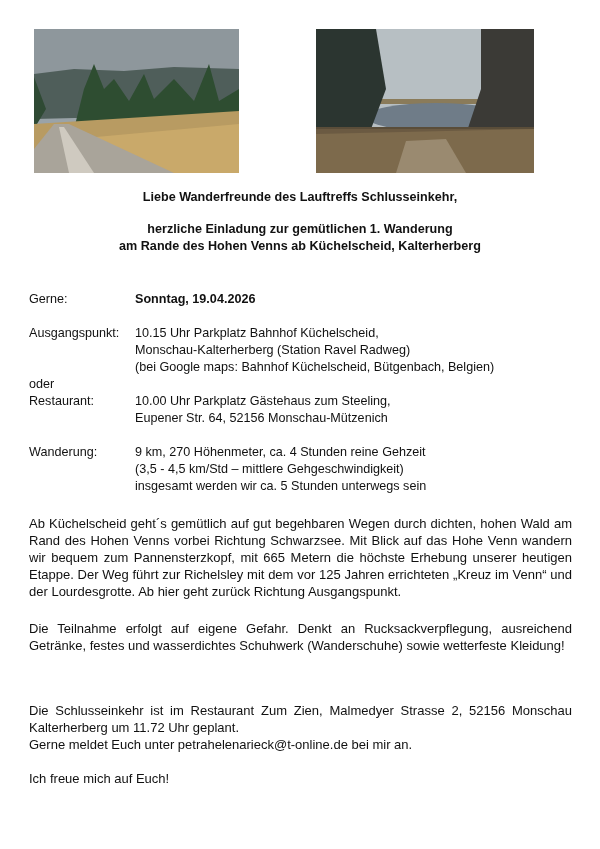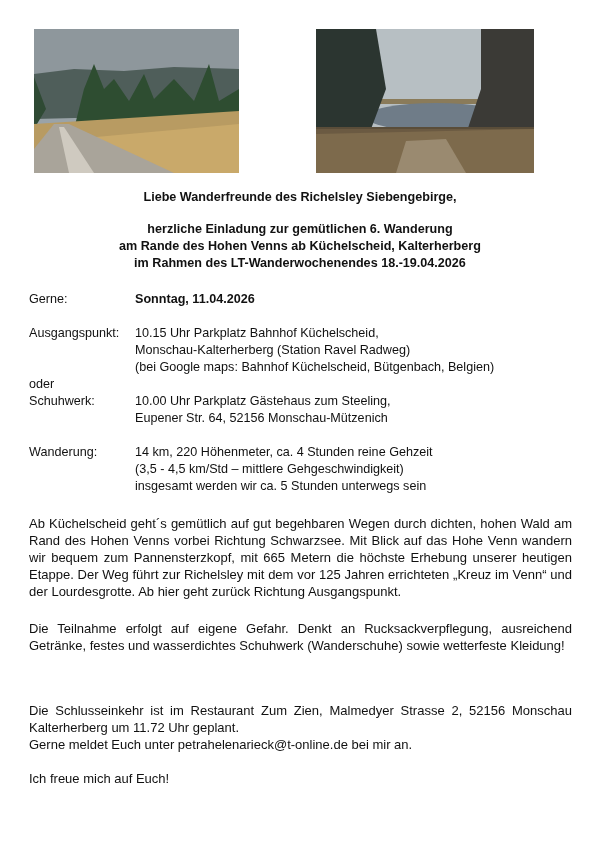--- a/index.html
+++ b/index.html
@@ -50,58 +50,57 @@
     <ellipse cx="120" cy="88" rx="70" ry="14" fill="#6f7c88"></ellipse>
     <path d="M0,0 L60,0 L70,60 L55,100 L0,110 Z" fill="#2b3530"></path>
     <path d="M165,0 L218,0 L218,110 L150,105 L165,60 Z" fill="#3b3a36"></path>
     <rect x="0" y="98" width="218" height="46" fill="#6b5a42"></rect>
     <path d="M0,105 L218,100 L218,144 L0,144 Z" fill="#7d6a4c"></path>
     <path d="M90,112 L130,110 L150,144 L80,144 Z" fill="#9a8a70"></path>
     <line x1="0" y1="99" x2="218" y2="99" stroke="#4a4030" stroke-width="1"></line>
   </svg>
 </div>
 
-<div class="heading" id="greeting">Liebe Wanderfreunde des Richelsley Siebengebirge,</div>
+<div class="heading" id="greeting">Liebe Wanderfreunde des Lauftreffs Schlusseinkehr,</div>
 
 <div class="heading" id="invite">
-  <div>herzliche Einladung zur gemütlichen 6. Wanderung</div>
+  <div>herzliche Einladung zur gemütlichen 1. Wanderung</div>
   <div>am Rande des Hohen Venns ab Küchelscheid, Kalterherberg</div>
-  <div>im Rahmen des LT-Wanderwochenendes 18.-19.04.2026</div>
 </div>
 
 <div class="info" style="top:291px;">
   <div class="row">
     <span class="lbl">Gerne:</span>
-    <span class="val bold">Sonntag, 11.04.2026</span>
+    <span class="val bold">Sonntag, 19.04.2026</span>
   </div>
   <div class="row"></div>
   <div class="row">
     <span class="lbl">Ausgangspunkt:</span>
     <span class="val">10.15 Uhr Parkplatz Bahnhof Küchelscheid,</span>
   </div>
   <div class="row">
       <span class="val">Monschau-Kalterherberg (Station Ravel Radweg)</span>
     </div>
   <div class="row">
       <span class="val">(bei Google maps: Bahnhof Küchelscheid, Bütgenbach, Belgien)</span>
     </div>
   <div class="row">
       <span class="lbl">oder</span>
     </div>
   <div class="row">
-    <span class="lbl">Schuhwerk:</span>
+    <span class="lbl">Restaurant:</span>
     <span class="val">10.00 Uhr Parkplatz Gästehaus zum Steeling,</span>
   </div>
   <div class="row">
       <span class="val">Eupener Str. 64, 52156 Monschau-Mützenich</span>
     </div>
   <div class="row"></div>
   <div class="row">
     <span class="lbl">Wanderung:</span>
-    <span class="val">14 km, 220 Höhenmeter, ca. 4 Stunden reine Gehzeit</span>
+    <span class="val">9 km, 270 Höhenmeter, ca. 4 Stunden reine Gehzeit</span>
   </div>
   <div class="row">
       <span class="val">(3,5 - 4,5 km/Std – mittlere Gehgeschwindigkeit)</span>
     </div>
   <div class="row">
       <span class="val">insgesamt werden wir ca. 5 Stunden unterwegs sein</span>
     </div>
 </div>
 
 <div class="para" style="top:515px;">Ab Küchelscheid geht´s gemütlich auf gut begehbaren Wegen durch dichten, hohen Wald am Rand des Hohen Venns vorbei Richtung Schwarzsee. Mit Blick auf das Hohe Venn wandern wir bequem zum Pannensterzkopf, mit 665 Metern die höchste Erhebung unserer heutigen Etappe. Der Weg führt zur Richelsley mit dem vor 125 Jahren errichteten „Kreuz im Venn“ und der Lourdesgrotte. Ab hier geht zurück Richtung Ausgangspunkt.</div>

